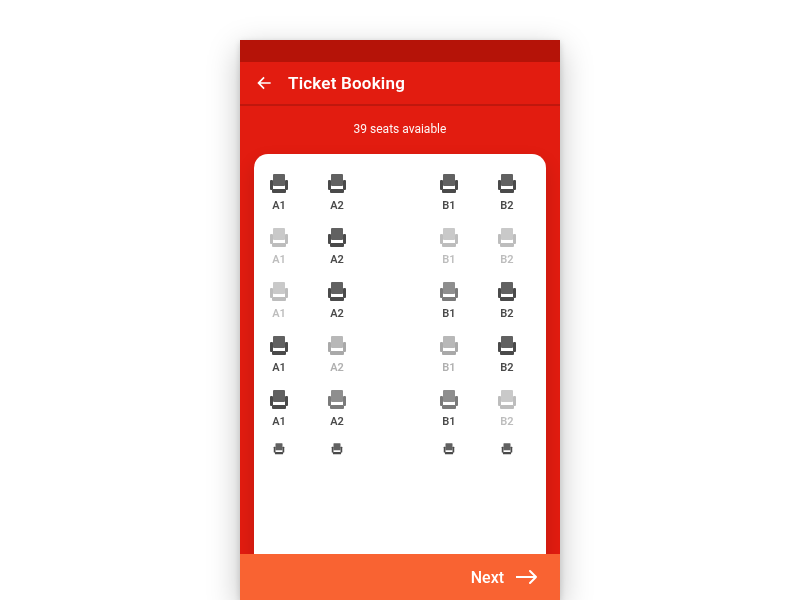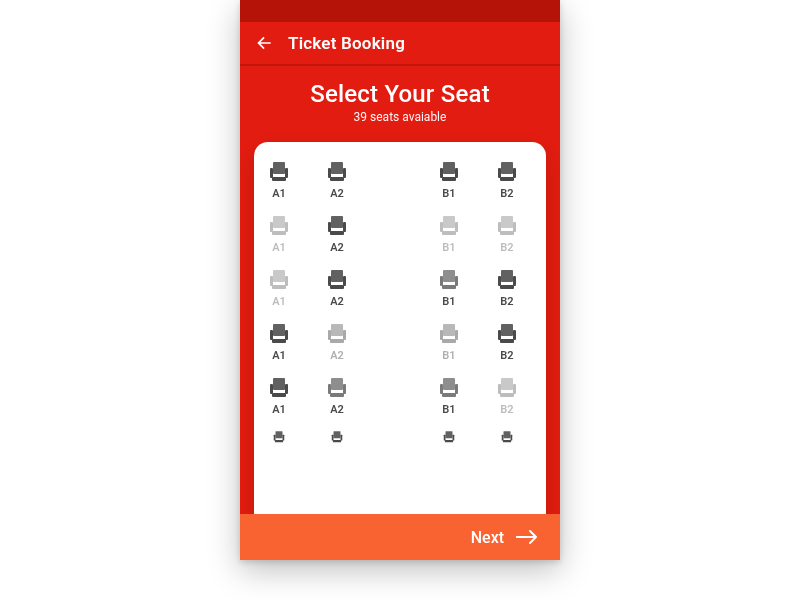--- a/index.html
+++ b/index.html
@@ -1,19 +1,19 @@
 <!DOCTYPE html>
 <html><head>
 <meta charset="utf-8">
 <style>
   * { box-sizing: border-box; margin: 0; padding: 0; }
   html, body { width: 800px; height: 600px; background: #ffffff; font-family: -apple-system, Roboto, "Helvetica Neue", Arial, sans-serif; }
   .stage {
     width: 800px; height: 600px;
-    display: flex; align-items: flex-start; justify-content: center;
+    display: flex; align-items: flex-end; justify-content: center;
     background: #ffffff;
   }
   .phone {
     width: 320px; height: 560px;
     background: #e21c10;
     box-shadow: 0 10px 30px rgba(0,0,0,0.25), 0 2px 6px rgba(0,0,0,0.15);
     display: flex; flex-direction: column;
     overflow: hidden;
     position: relative;
   }
@@ -95,21 +95,20 @@
     <div class="appbar">
       <span class="back">
         <svg width="20" height="20" viewBox="0 0 24 24">
           <path d="M20 11H7.8l5-5L11.4 4.6 4 12l7.4 7.4L12.8 18l-5-5H20z" fill="#ffffff"></path>
         </svg>
       </span>
       <span class="appbar-title">Ticket Booking</span>
     </div>
 
     <div class="header">
-      <h1>Select Your Seat</h1>
       <div class="sub">39 seats avaiable</div>
     </div>
 
     <div class="card">
       <div class="grid" id="seat-grid">
           <div class="row">
             <div class="pair">
               <div class="seat dark">
                 <svg width="24" height="24" viewBox="0 0 24 24">
     <rect class="s-fill" x="6" y="2" width="12" height="12" rx="1"></rect>

